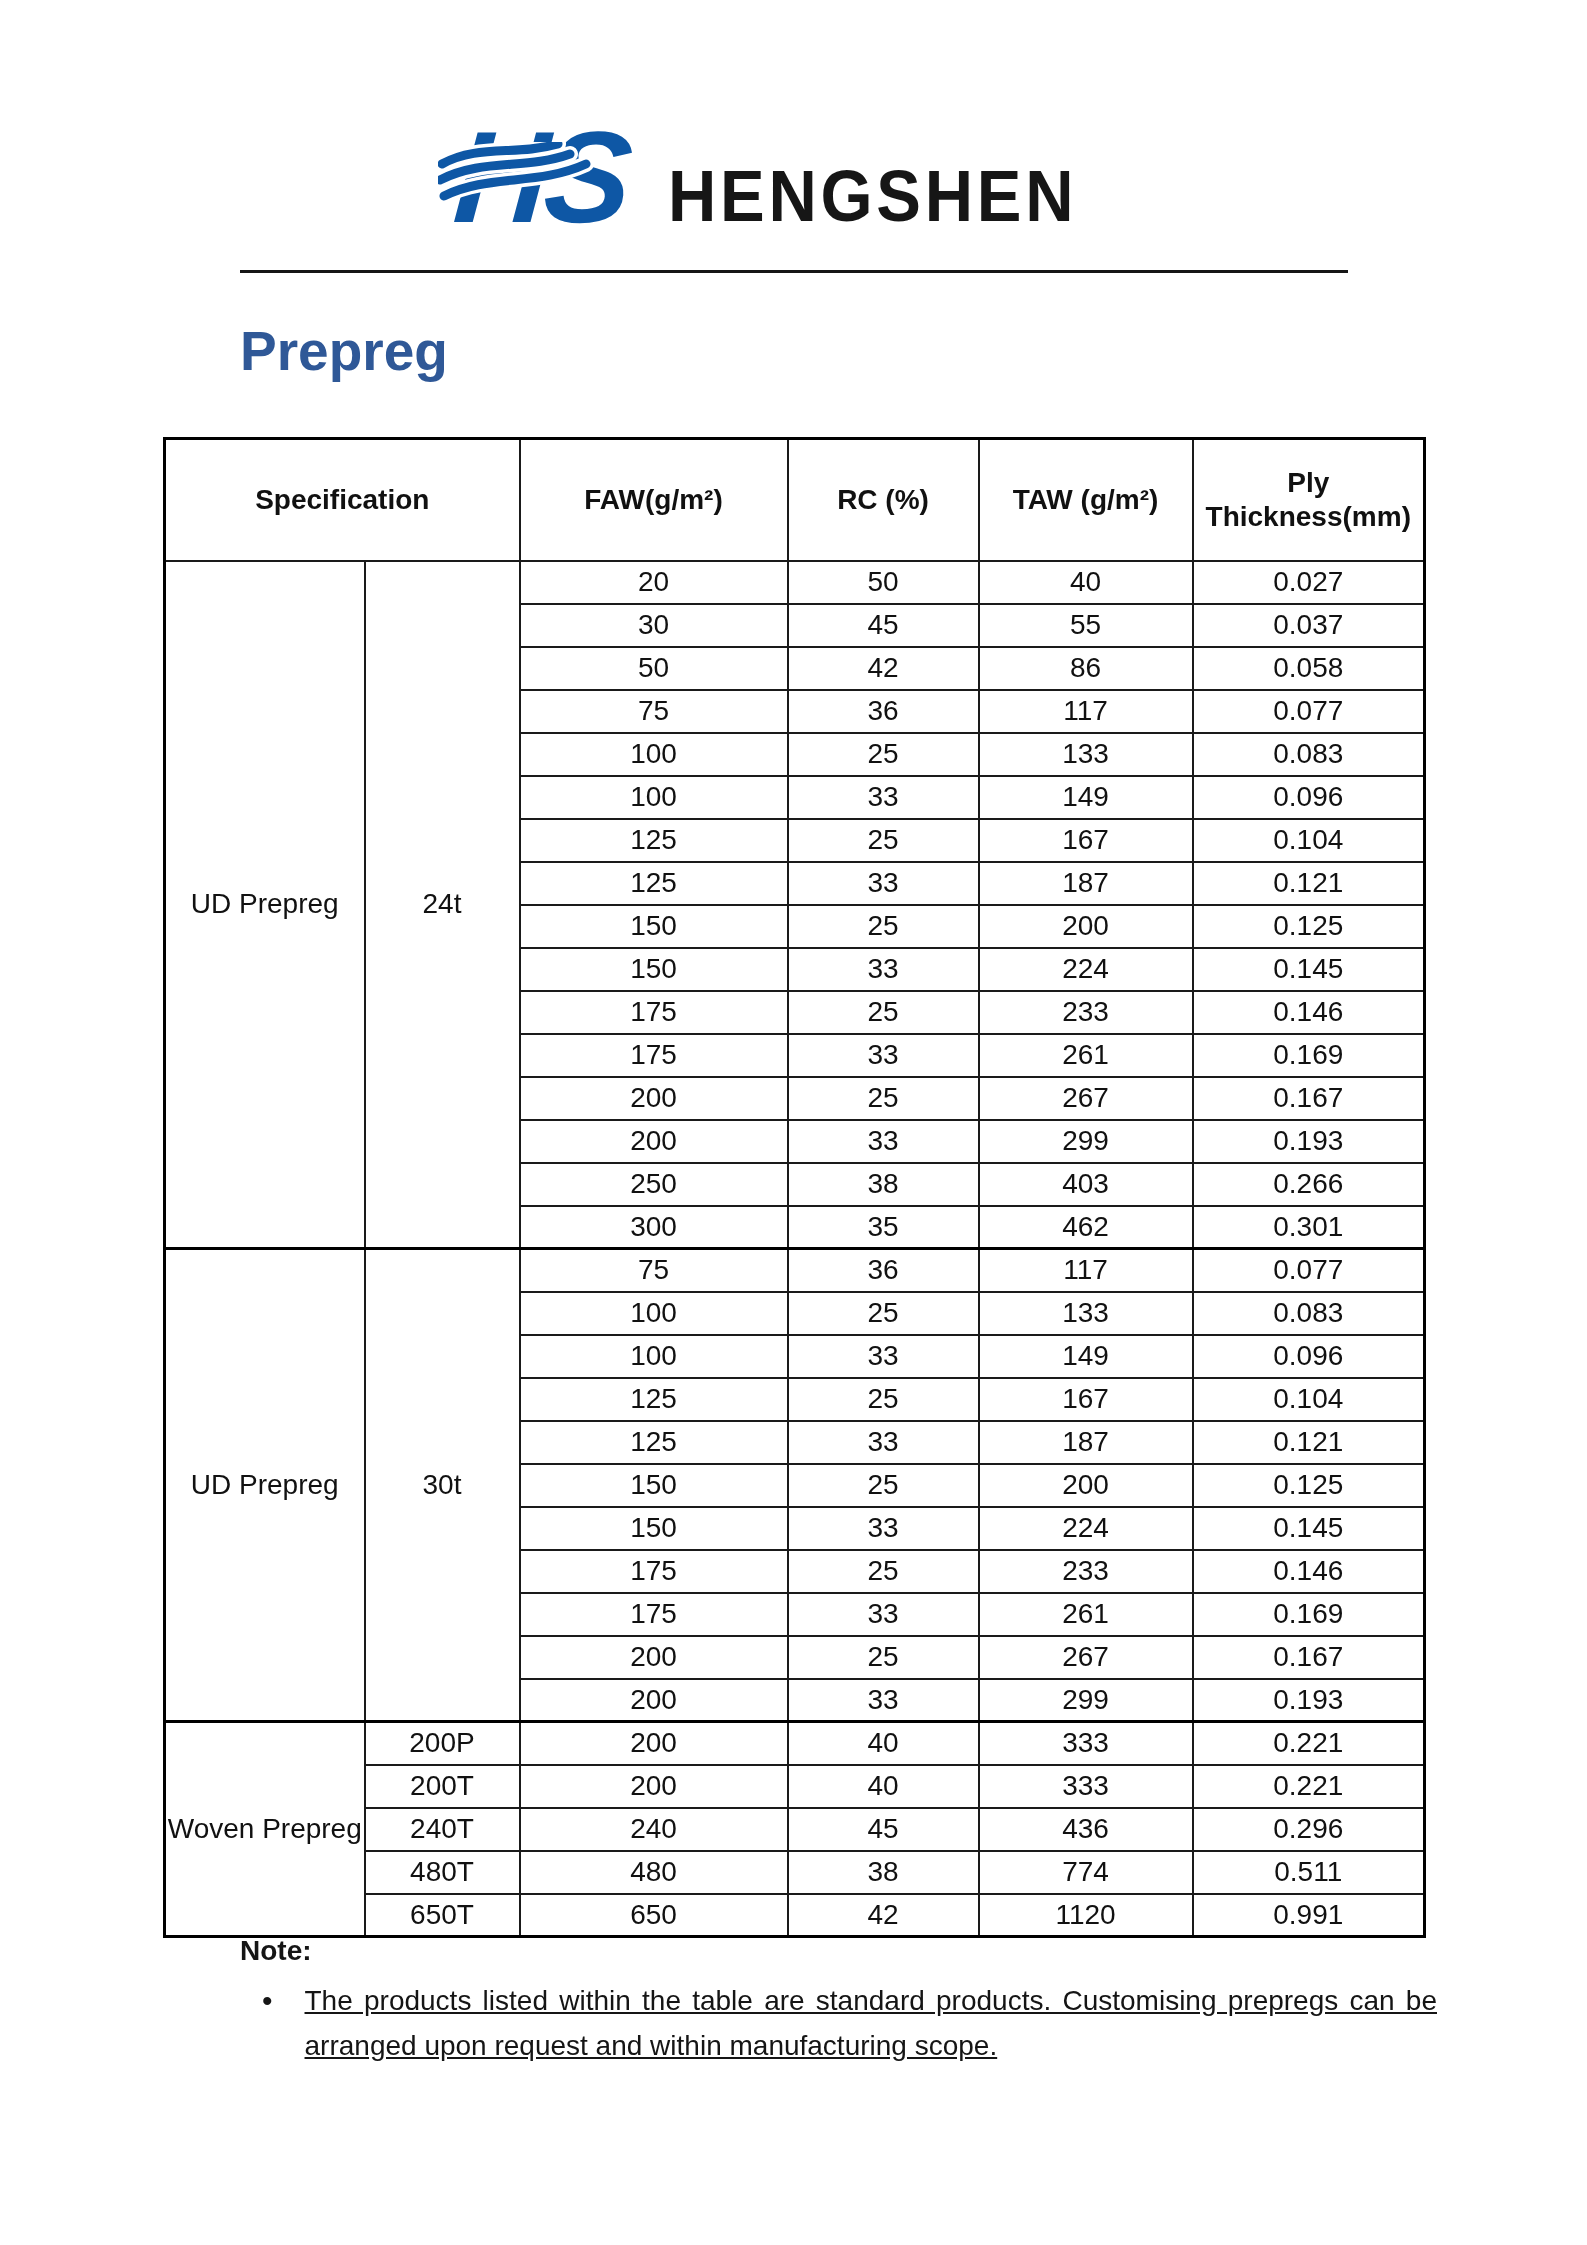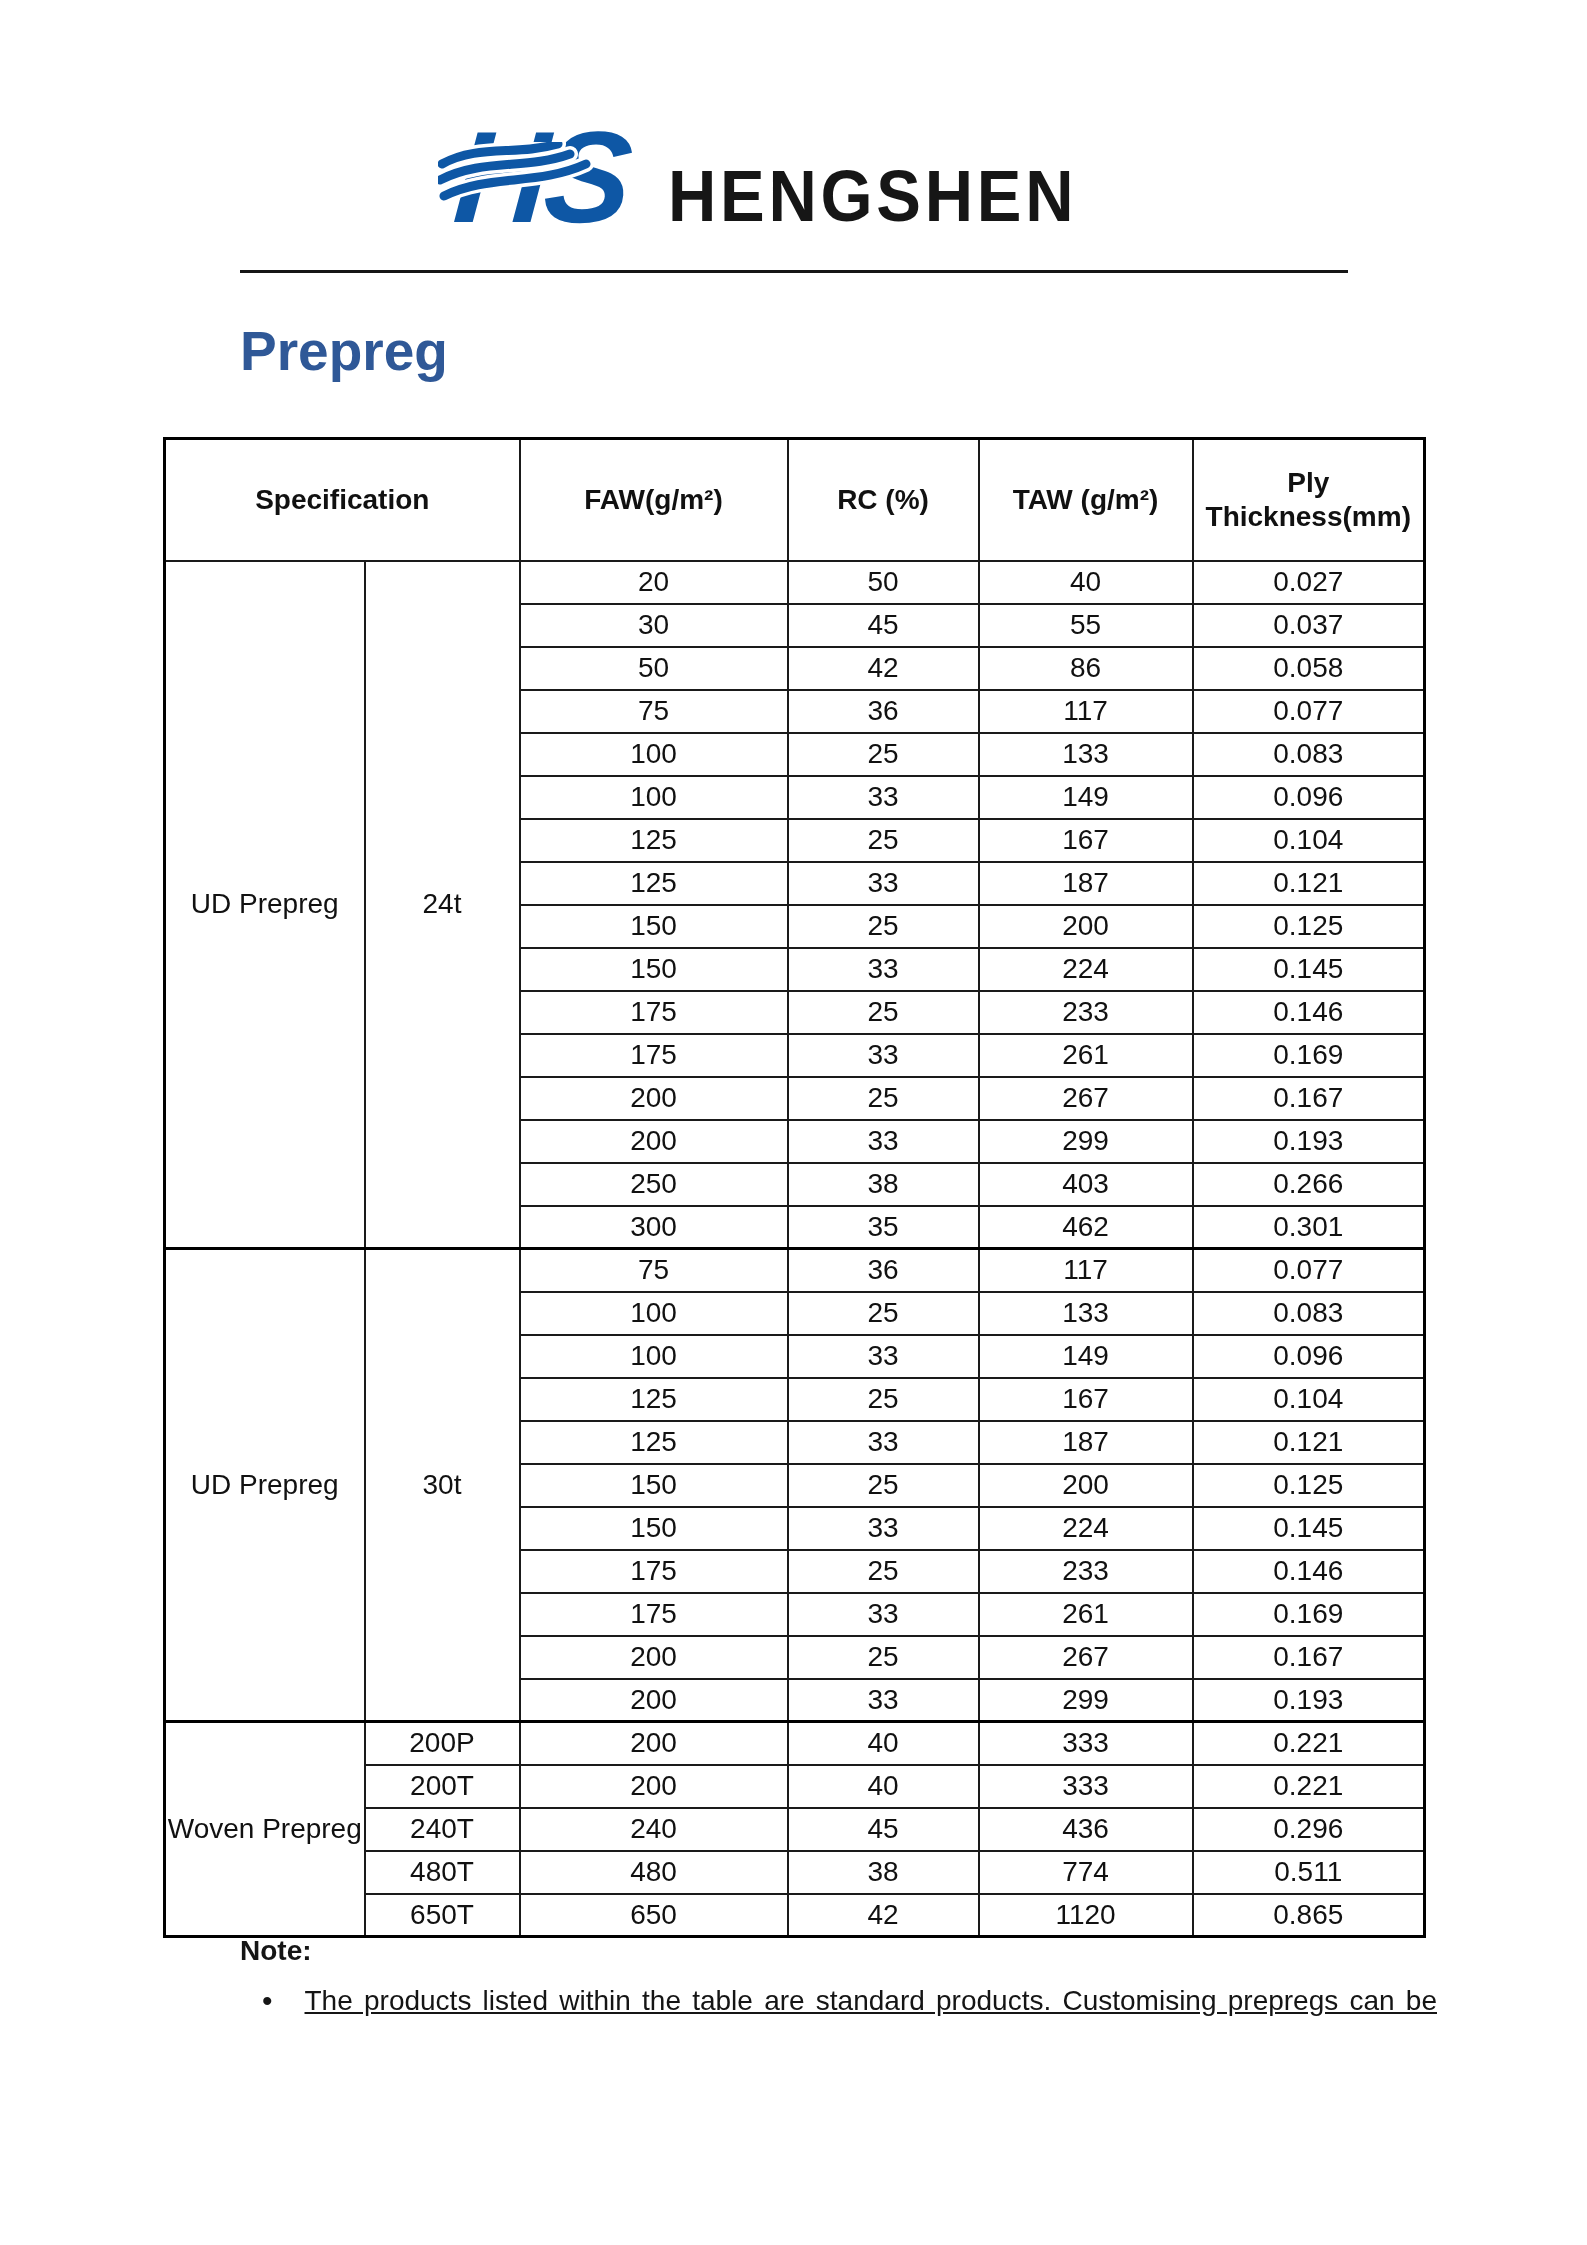--- a/index.html
+++ b/index.html
@@ -308,26 +308,27 @@
           <td class="faw">480</td>
           <td class="rc">38</td>
           <td class="taw">774</td>
           <td class="ply">0.511</td>
         </tr>
         <tr>
           <td class="type">650T</td>
           <td class="faw">650</td>
           <td class="rc">42</td>
           <td class="taw">1120</td>
-          <td class="ply">0.865</td>
+          <td class="ply">0.991</td>
         </tr>
       </tbody>
   </table>
 
   <div class="note-label">Note:</div>
   <div class="note-bullet">
     <span class="bullet-glyph">•</span>
     <div class="bullet-text">
       <div class="line-just">The products listed within the table are standard products. Customising prepregs can be</div>
+      <div class="line-left">arranged upon request and within manufacturing scope.</div>
     </div>
   </div>
 
 </div>
 
 </body></html>

